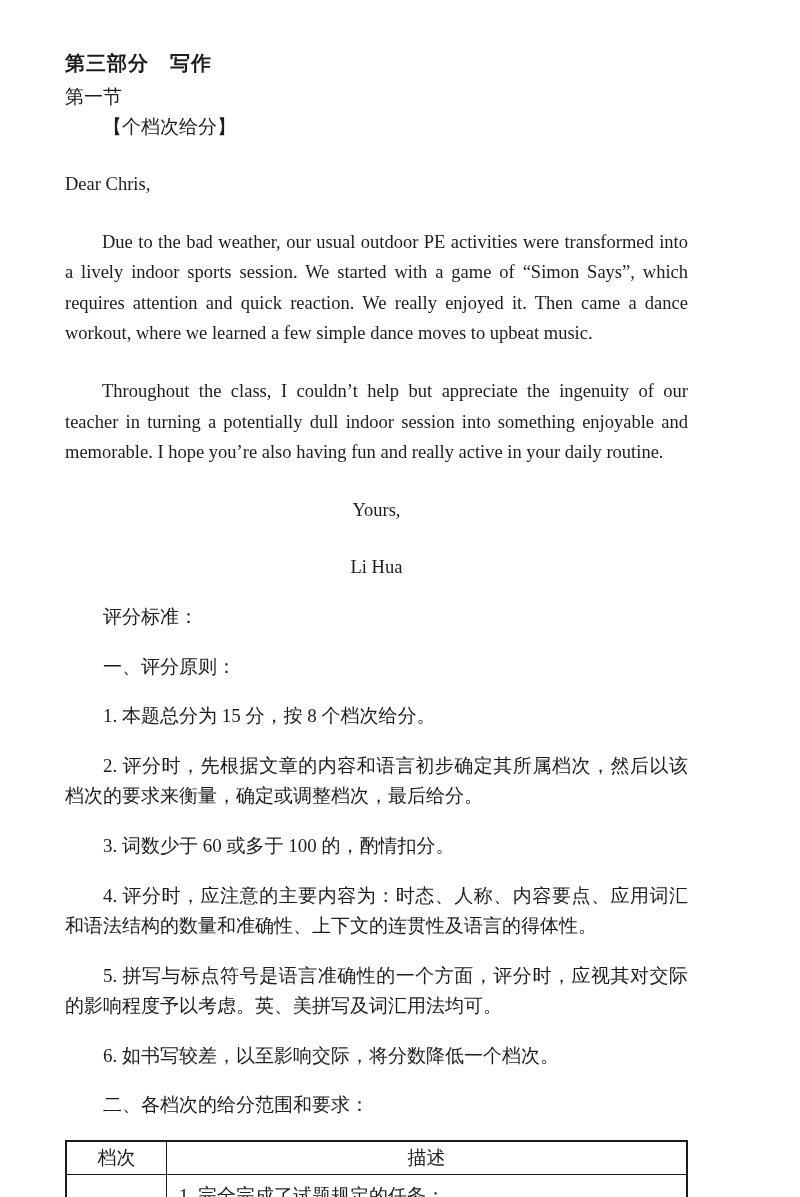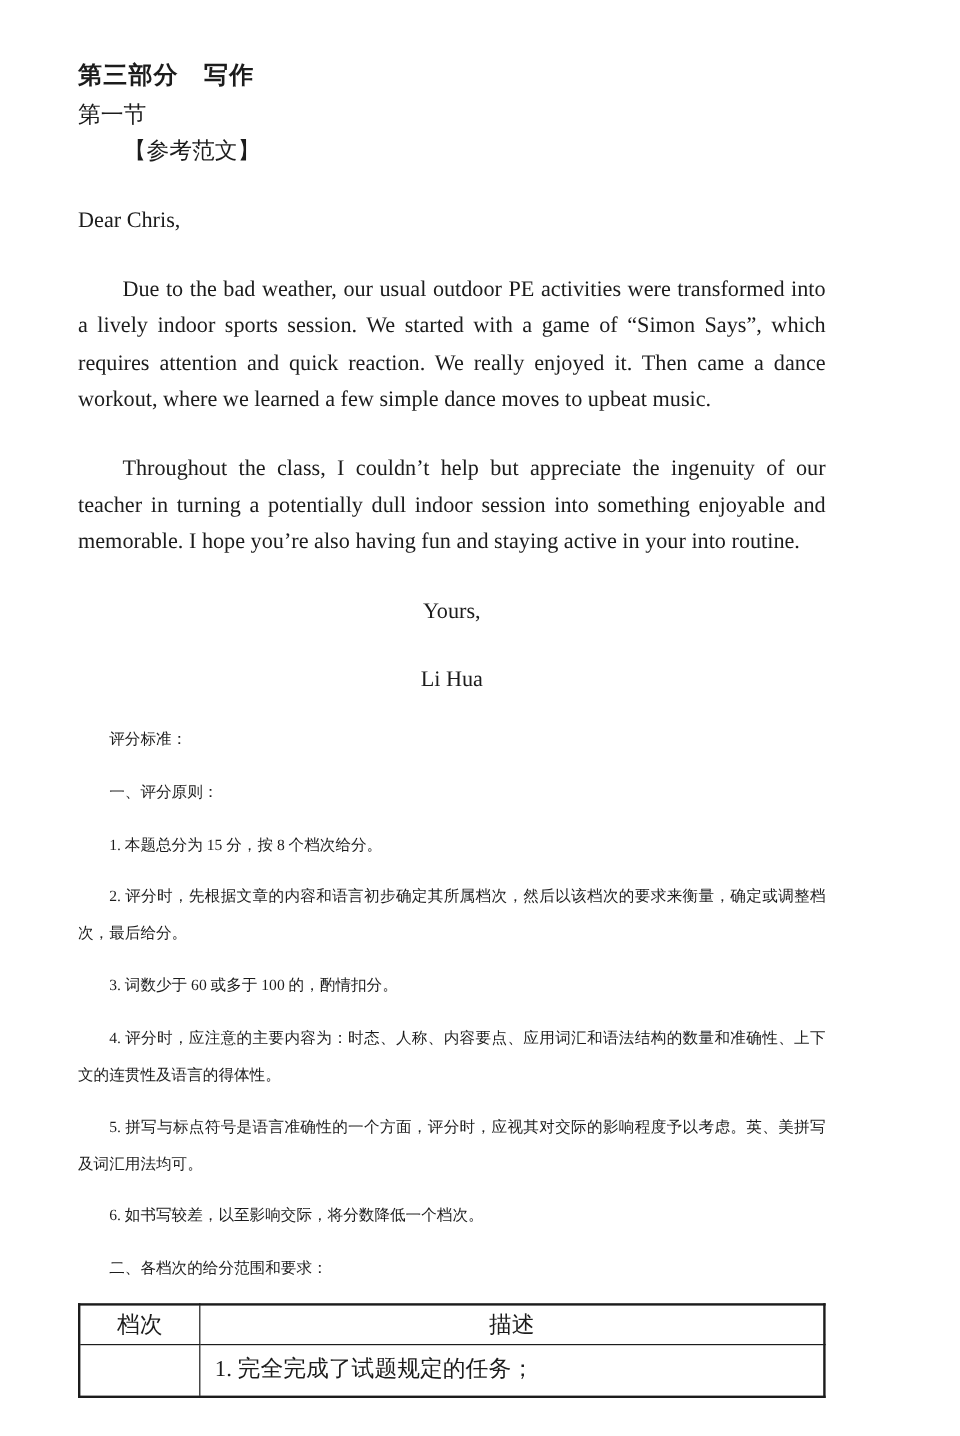--- a/index.html
+++ b/index.html
@@ -26,21 +26,21 @@
     font-size: 19px;
     line-height: 30px;
   }
   .ref-label {
     font-size: 19px;
     line-height: 30px;
     text-indent: 2em;
   }
 
   .en  { font-size: 18.5px; line-height: 30.6px; text-align: justify; margin-top: 27px; }
-  .cn  { font-size: 13px;   line-height: 30.6px; text-align: justify; }
+  .cn  { font-size: 19px;   line-height: 30.6px; text-align: justify; }
   .indent { text-indent: 2em; }
   .right  { text-align: center; }
 
   .scoring { margin-top: 8px; }
 
   table.bands {
     width: 100%;
     border-collapse: collapse;
     border: 2px solid #1c1c1c;
     margin-top: 3px;
@@ -66,26 +66,26 @@
   .desc-item { font-size: 19px; line-height: 28.6px; text-align: justify; }
 </style>
 </head>
 <body>
 
 <div class="page">
   <div class="content">
 
     <div class="part-heading">第三部分　写作</div>
     <div class="section-heading">第一节</div>
-    <div class="ref-label">【参考范文】</div>
+    <div class="ref-label">【个档次给分】</div>
 
     <div class="letter">
       <p class="en">Dear Chris,</p>
       <p class="en indent">Due to the bad weather, our usual outdoor PE activities were transformed into a lively indoor sports session. We started with a game of “Simon Says”, which requires attention and quick reaction. We really enjoyed it. Then came a dance workout, where we learned a few simple dance moves to upbeat music.</p>
-      <p class="en indent">Throughout the class, I couldn’t help but appreciate the ingenuity of our teacher in turning a potentially dull indoor session into something enjoyable and memorable. I hope you’re also having fun and staying active in your into routine.</p>
+      <p class="en indent">Throughout the class, I couldn’t help but appreciate the ingenuity of our teacher in turning a potentially dull indoor session into something enjoyable and memorable. I hope you’re also having fun and really active in your daily routine.</p>
       <p class="en right">Yours,</p>
       <p class="en right">Li Hua</p>
     </div>
 
     <div class="scoring">
       <p class="cn indent">评分标准：</p>
       <p class="cn indent">一、评分原则：</p>
       <p class="cn indent">1. 本题总分为 15 分，按 8 个档次给分。</p>
       <p class="cn indent">2. 评分时，先根据文章的内容和语言初步确定其所属档次，然后以该档次的要求来衡量，确定或调整档次，最后给分。</p>
       <p class="cn indent">3. 词数少于 60 或多于 100 的，酌情扣分。</p>

